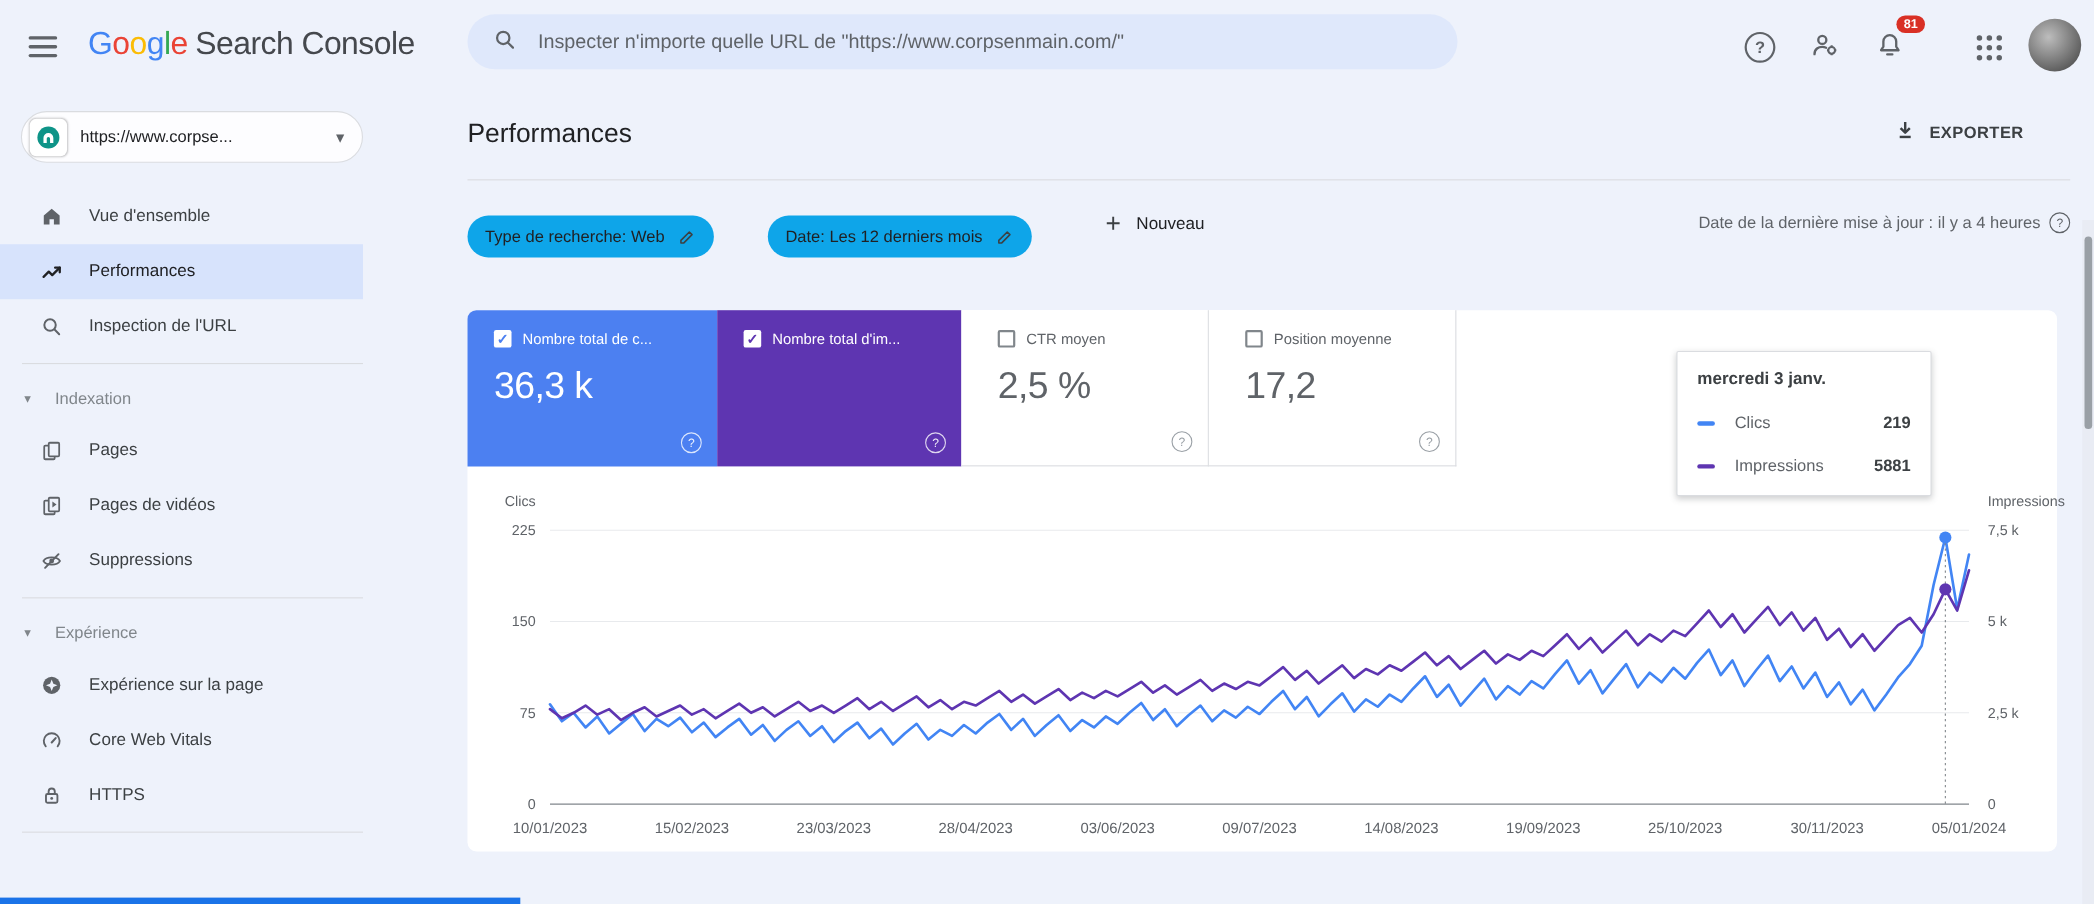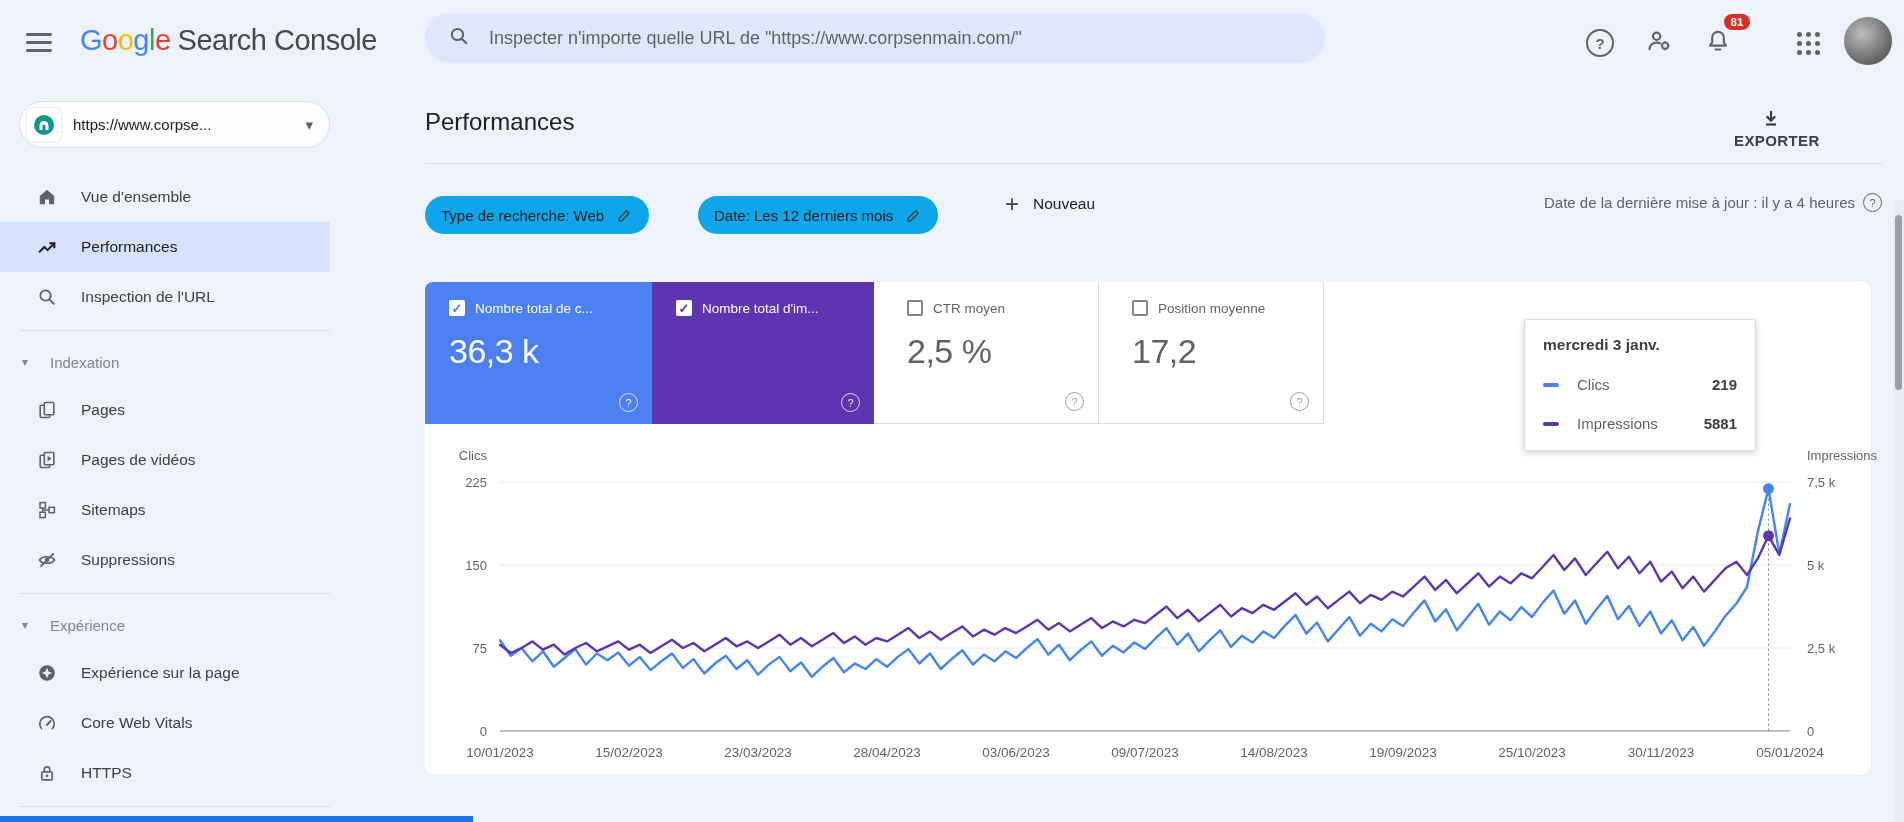--- a/index.html
+++ b/index.html
@@ -46,21 +46,21 @@
   .nlabel{margin-left:23px;font-size:15.5px;color:#3c4043;}
   .nav-item.selected .nlabel{color:#202124;}
   .sdivider{height:1px;background:#dadce0;margin:8px 0 8px 20px;}
   .sheader{display:flex;align-items:center;height:46px;padding-left:22px;cursor:pointer;}
   .sheader .tri{font-size:12px;color:#80868b;width:14px;}
   .sheader .stitle{margin-left:14px;font-size:15px;color:#80868b;}
   #bottom-bar{left:0;top:816px;width:473px;height:6px;background:#1a73e8;}
 
   
   #page-title{left:425px;top:108px;font-size:24px;color:#202124;}
-  #export-btn{top:108px;left:1722px;display:flex;align-items:center;cursor:pointer;flex-direction:column;}
+  #export-btn{top:108px;left:1722px;display:flex;align-items:center;cursor:pointer;}
   #export-btn .elabel{margin-left:12px;font-size:15px;font-weight:bold;color:#3c4043;letter-spacing:.4px;}
   #title-divider{left:425px;top:163px;width:1457px;height:1px;background:#dadce0;}
 
   
   .chip{top:196px;height:38px;background:#0ea5e9;border-radius:19px;display:flex;align-items:center;
         padding:0 16px;box-sizing:border-box;cursor:pointer;}
   .chip .clabel{font-size:15px;color:#202124;}
   .chip svg{margin-left:12px;}
   #new-btn{left:1005px;top:185px;height:38px;display:flex;align-items:center;cursor:pointer;}
   #new-btn .plus{font-size:24px;color:#3c4043;font-weight:400;}
@@ -231,32 +231,20 @@
     </div>
     <div class="nav-item">
       <span class="nicon">
         <svg width="20" height="20" viewBox="0 0 20 20">
             <rect x="3.2" y="5.2" width="9.5" height="12.3" rx="1" fill="none" stroke="#5f6368" stroke-width="1.6"></rect>
             <rect x="7.3" y="2.5" width="9.5" height="12.3" rx="1" fill="#eef2fb" stroke="#5f6368" stroke-width="1.6"></rect>
             <polygon points="10.6,5.8 14.4,8.6 10.6,11.4" fill="#5f6368"></polygon>
           </svg>
       </span>
       <span class="nlabel">Pages de vidéos</span>
-    </div>
-    <div class="nav-item">
-      <span class="nicon">
-        <svg width="20" height="20" viewBox="0 0 20 20">
-            <rect x="3" y="2.6" width="5.4" height="5.4" fill="none" stroke="#5f6368" stroke-width="1.5"></rect>
-            <rect x="3" y="12.2" width="5.4" height="5.4" fill="none" stroke="#5f6368" stroke-width="1.5"></rect>
-            <rect x="12" y="7.3" width="5.4" height="5.4" fill="none" stroke="#5f6368" stroke-width="1.5"></rect>
-            <line x1="5.7" y1="8" x2="5.7" y2="12.2" stroke="#5f6368" stroke-width="1.5"></line>
-            <line x1="5.7" y1="10" x2="12" y2="10" stroke="#5f6368" stroke-width="1.5"></line>
-          </svg>
-      </span>
-      <span class="nlabel">Sitemaps</span>
     </div>
     <div class="nav-item">
       <span class="nicon">
         <svg width="20" height="20" viewBox="0 0 20 20">
             <path d="M2.5 10 C5 5.6 15 5.6 17.5 10 C15 14.4 5 14.4 2.5 10 Z" fill="none" stroke="#5f6368" stroke-width="1.6"></path>
             <circle cx="10" cy="10" r="2.2" fill="#5f6368"></circle>
             <line x1="4" y1="16.2" x2="16.2" y2="3.8" stroke="#5f6368" stroke-width="1.8" stroke-linecap="round"></line>
           </svg>
       </span>
       <span class="nlabel">Suppressions</span>

